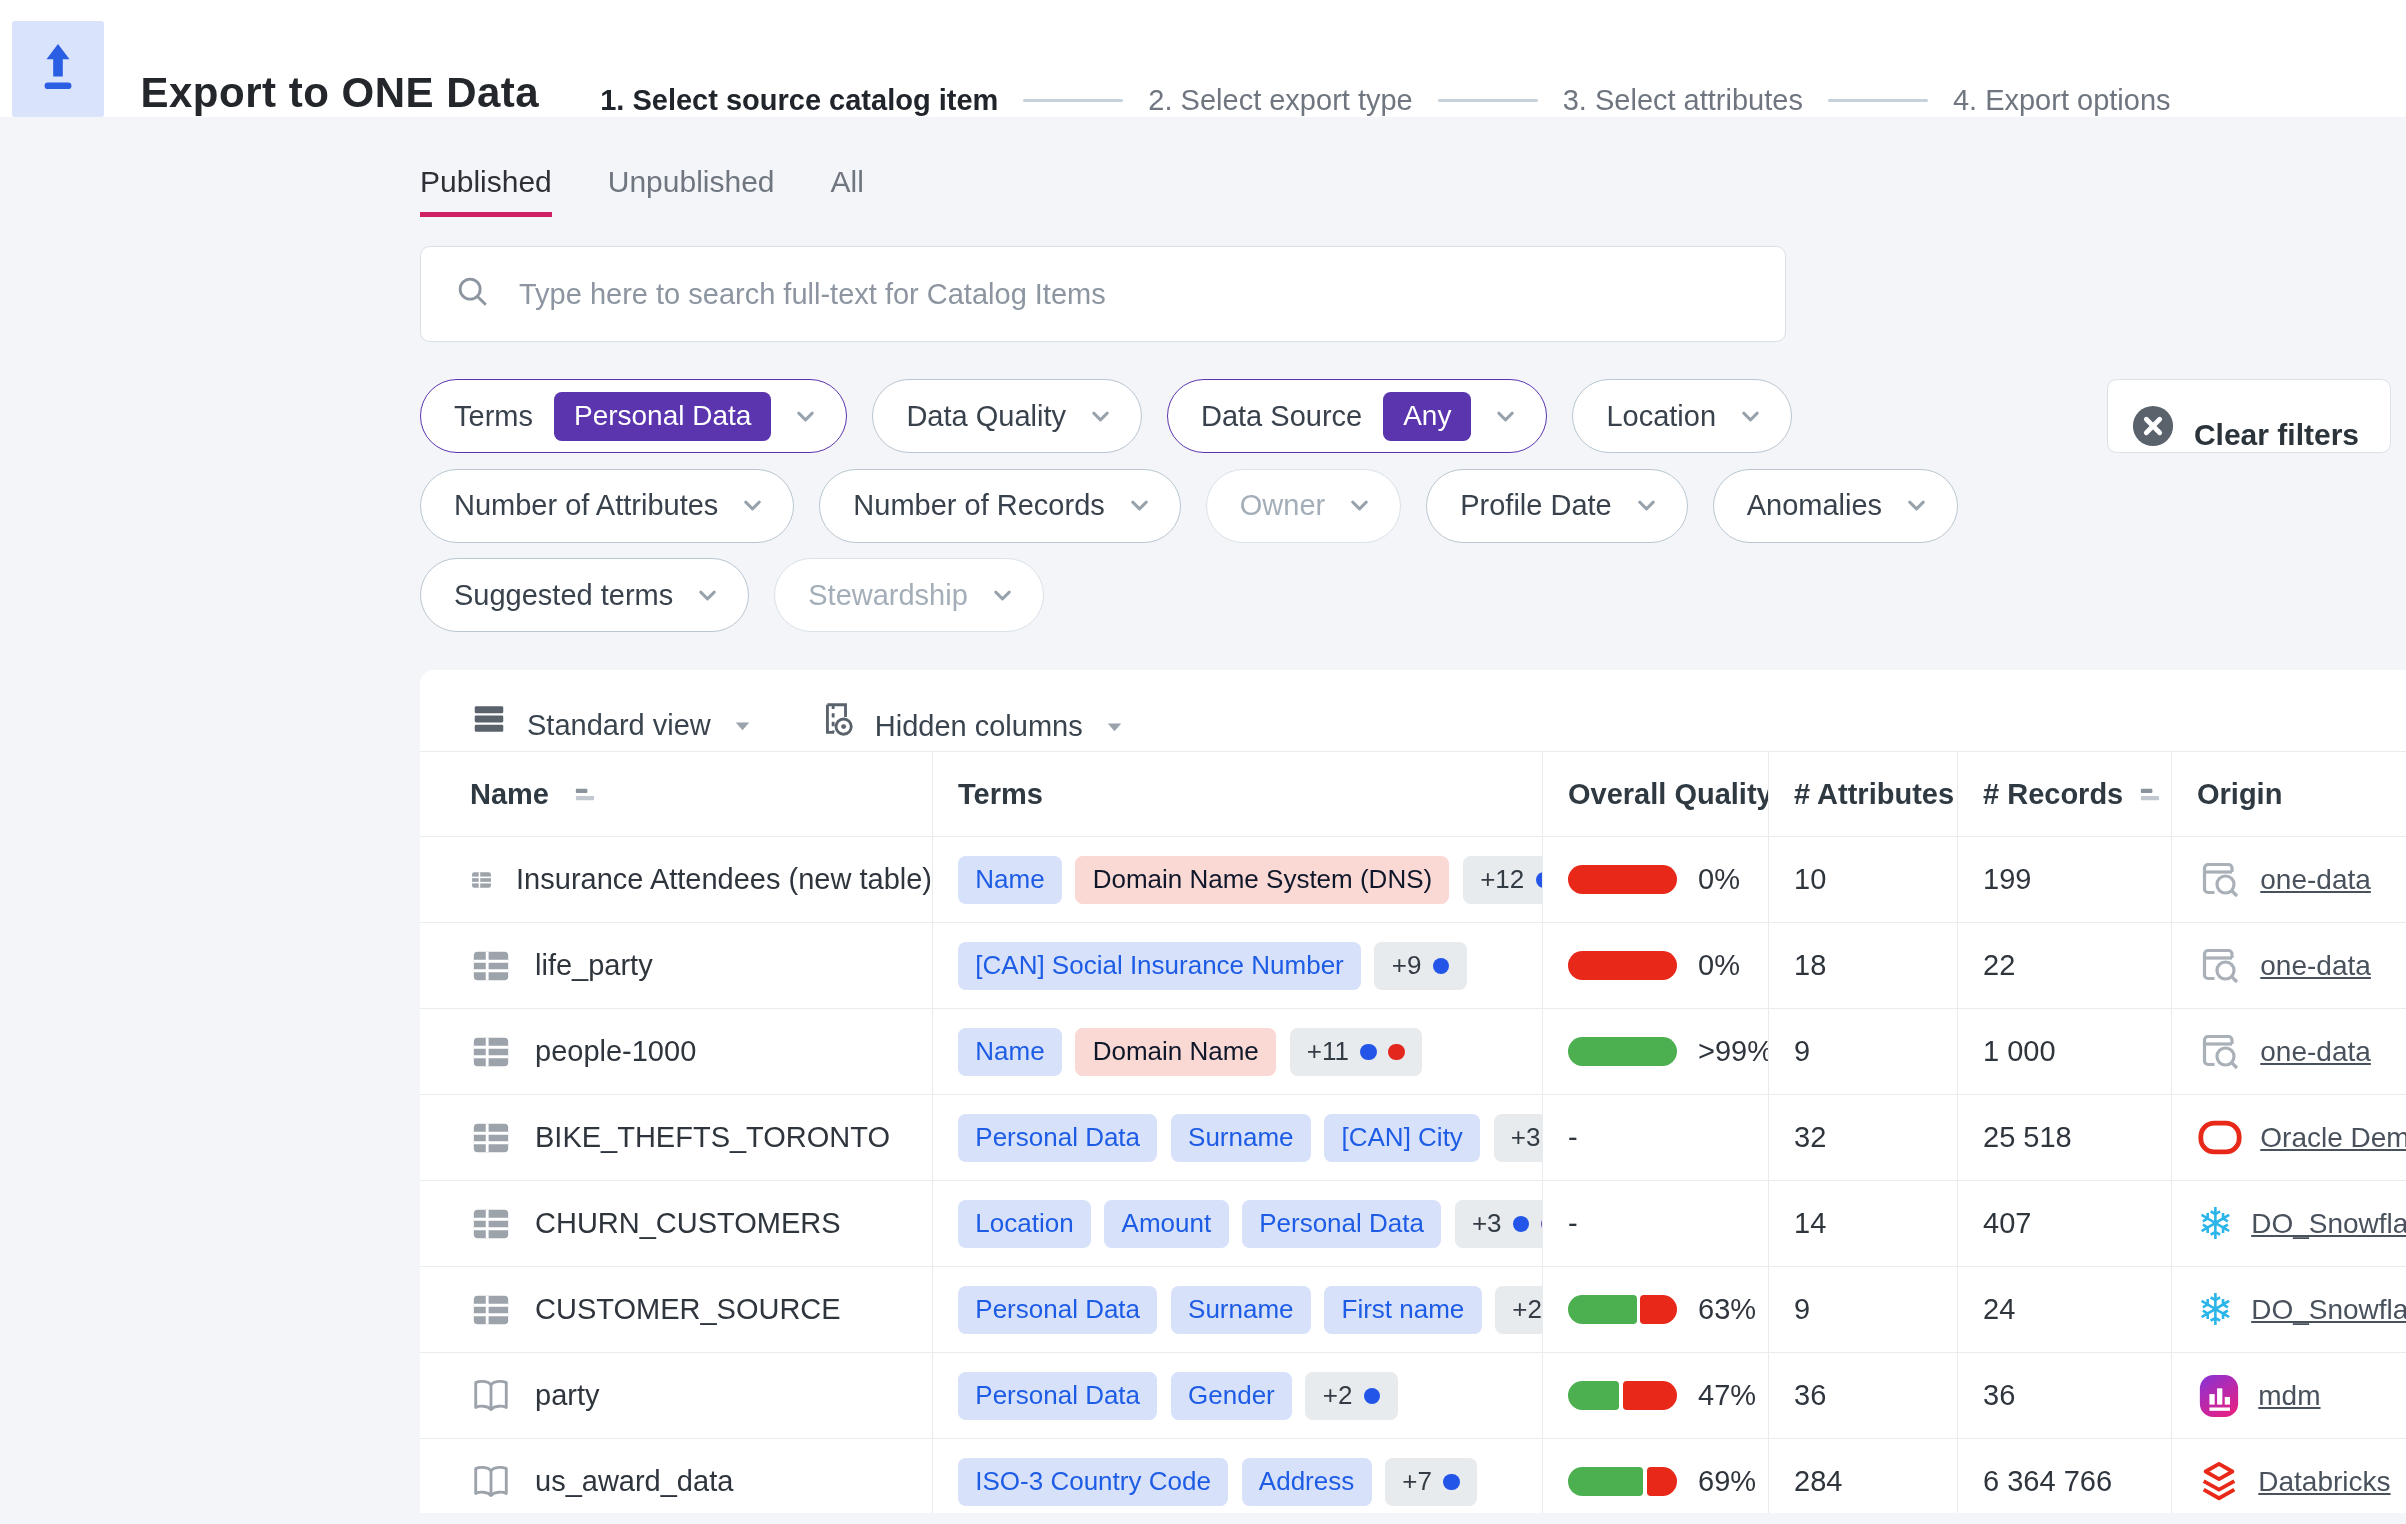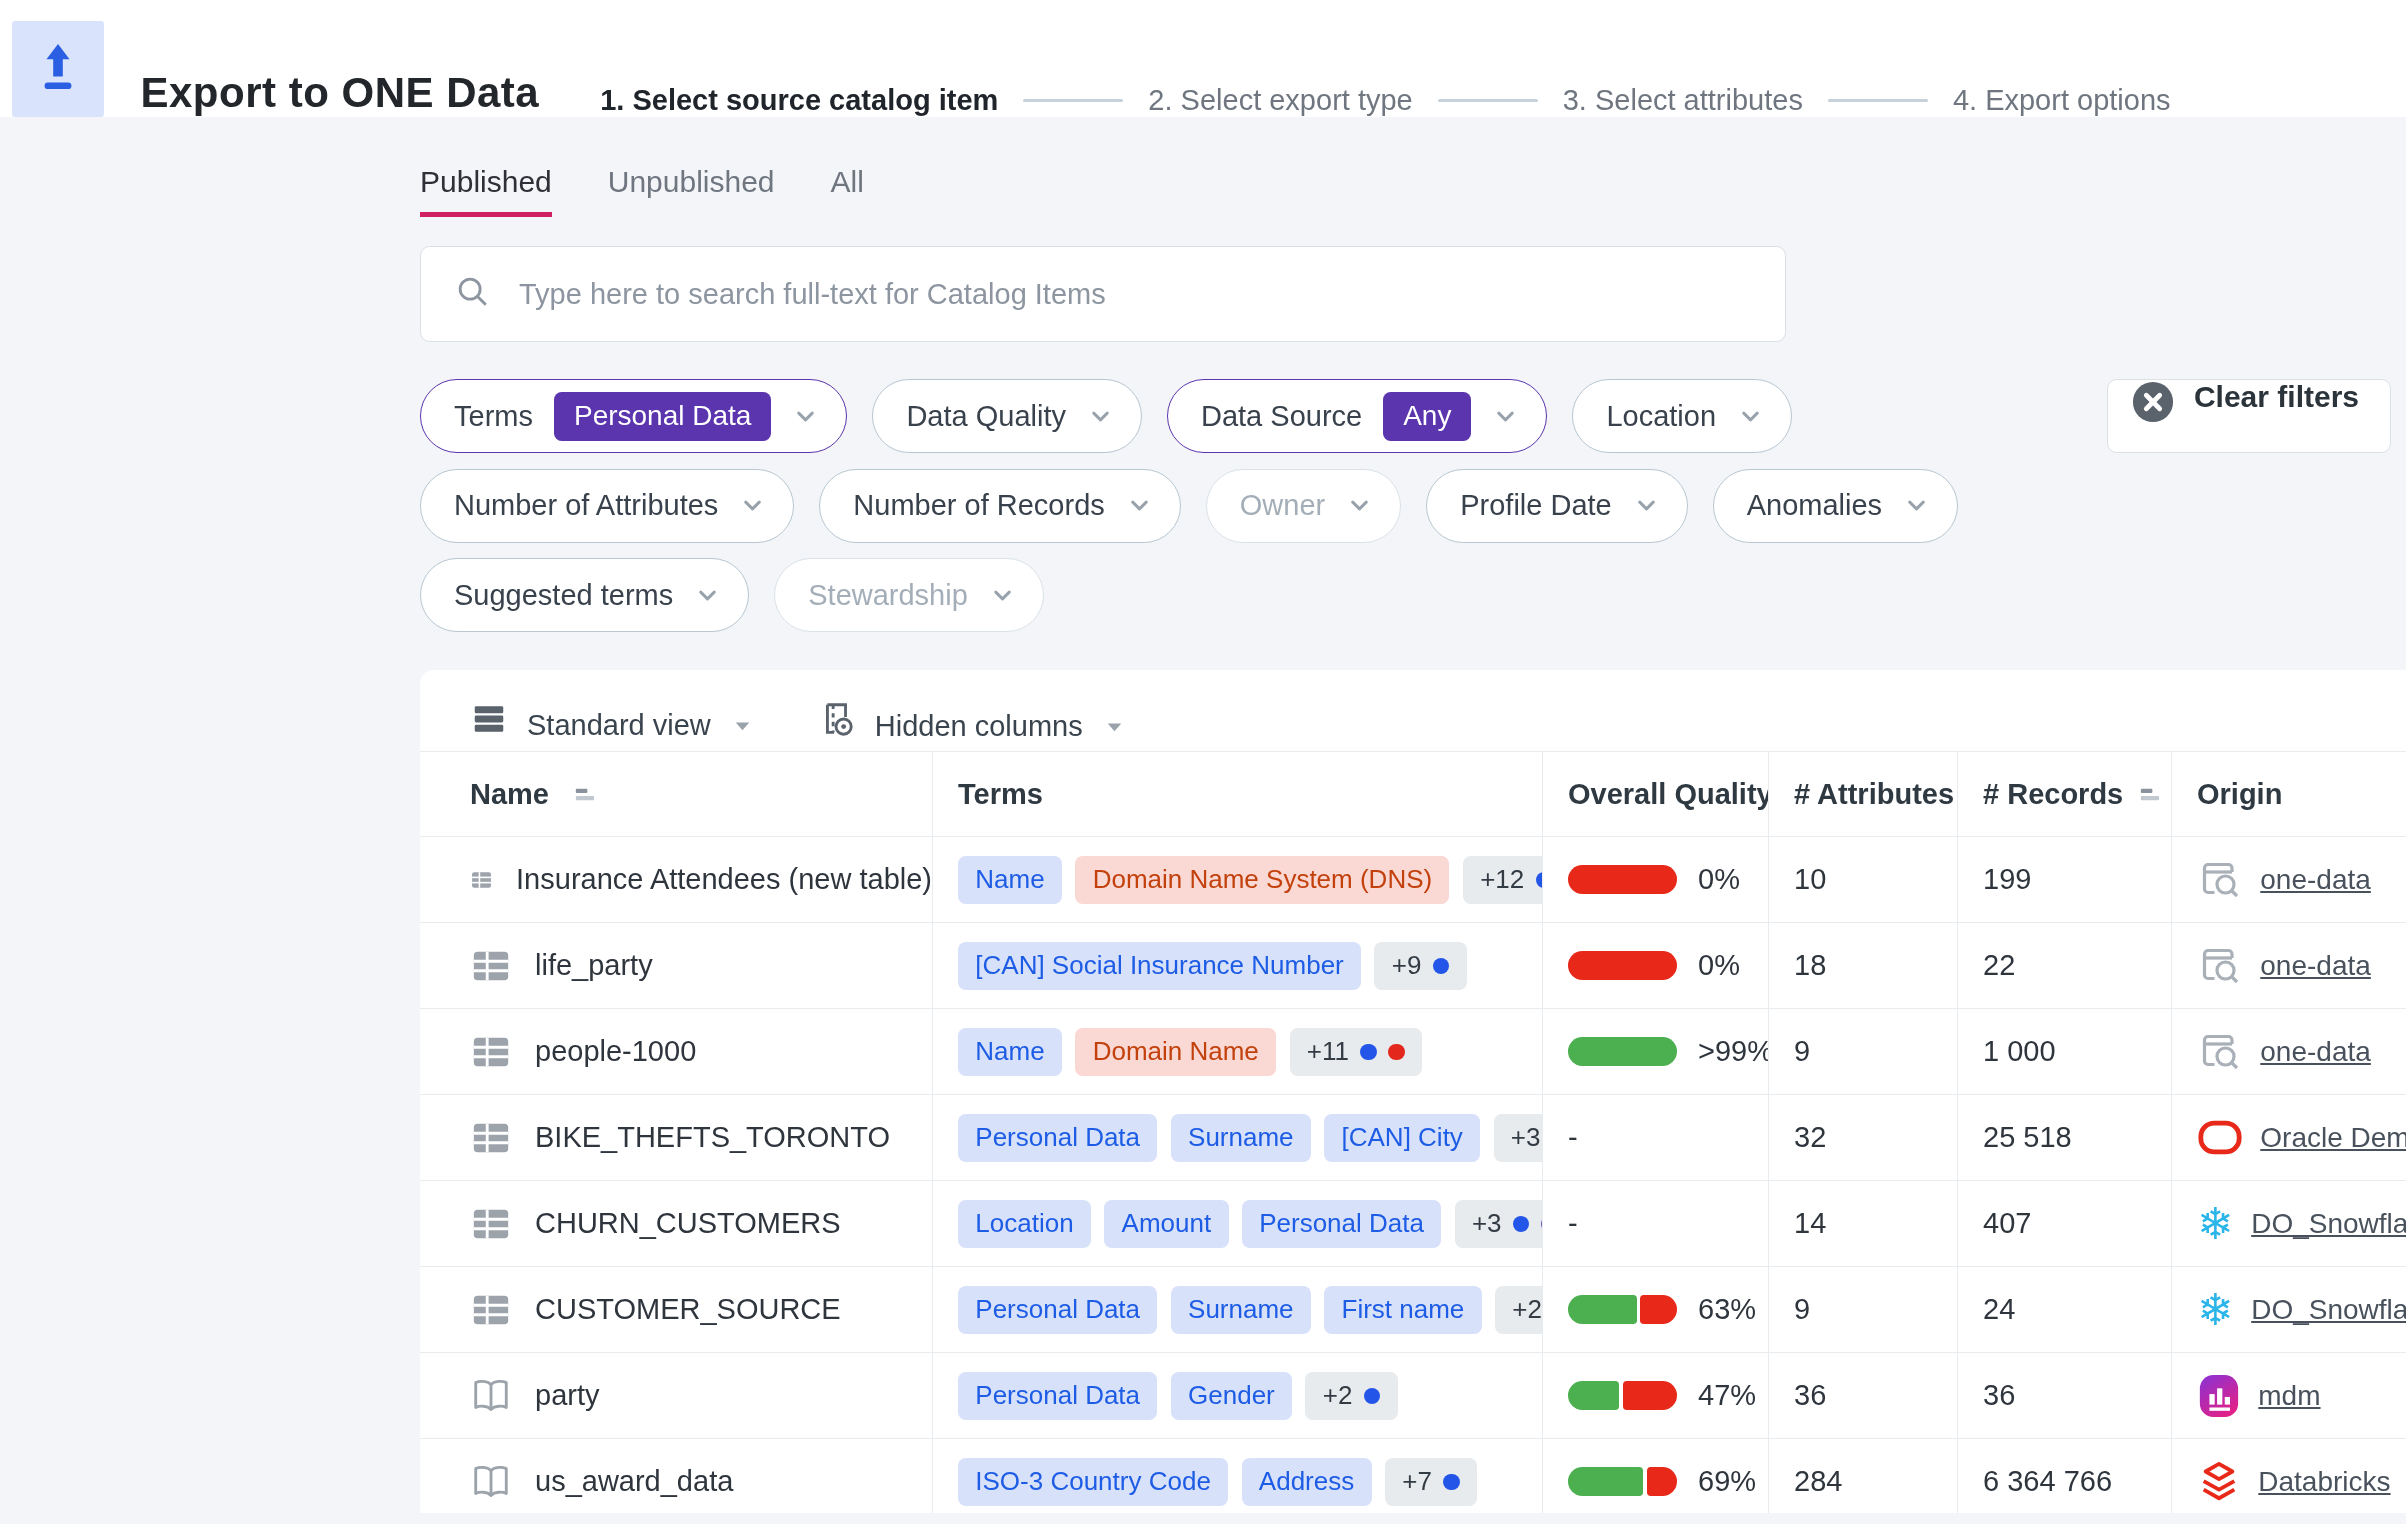--- a/index.html
+++ b/index.html
@@ -32,40 +32,40 @@
 
   
   .filters { margin-top:37px; width:1971px; position:relative; }
   .filter-row { display:flex; gap:25px; margin-bottom:15.4px; flex-wrap:nowrap; }
   .pill { height:74px; background:#fff; border:1.9px solid #B8C7D1; border-radius:38px; display:inline-flex; align-items:center; gap:21px; padding:0 27px 0 33px; cursor:pointer; white-space:nowrap; }
   .pill .pill-label { font-size:29px; color:#39424C; }
   .pill.active { border-color:#5B35AE; }
   .pill.disabled { border-color:#DAE2E8; }
   .pill.disabled .pill-label { color:#A4AEB8; }
   .pill-badge { background:#5B35AE; color:#fff; font-size:28px; padding:8.6px 20px; border-radius:7.7px; }
-  .clear-filters { position:absolute; top:0; right:0; height:74px; background:#fff; border:1.9px solid #DCE1E6; border-radius:9.6px; display:flex; align-items:flex-start; gap:19px; padding:0 31px 0 23px; cursor:pointer; }
+  .clear-filters { position:absolute; top:0; right:0; height:74px; background:#fff; border:1.9px solid #DCE1E6; border-radius:9.6px; display:flex; align-items:flex-end; gap:19px; padding:0 31px 0 23px; cursor:pointer; }
   .clear-filters .clear-label { font-size:30px; font-weight:700; color:#2B333B; }
 
   
   .card { margin-top:38px; width:2037px; height:843px; background:#fff; border-radius:13.4px 0 0 0; overflow:hidden; }
   .card-toolbar { height:81px; display:flex; align-items:center; padding-left:50px; gap:61px; }
   .toolbar-group { display:flex; align-items:flex-end; gap:19px; cursor:pointer;margin-top:20px; }
   .toolbar-label { font-size:29px; font-weight:500; color:#3A444E; }
 
   .grid { display:grid; grid-template-columns:512px 610px 226px 189px 214px 1fr; }
   .cell { border-top:1px solid #E8ECEF; display:flex; align-items:center; overflow:hidden; white-space:nowrap; }
   .cell.c1 { padding-left:50px; gap:23px; }
   .cell.c2, .cell.c3, .cell.c4, .cell.c5, .cell.c6 { padding-left:25px; }
   .cell:not(.c1) { border-left:1px solid #E8ECEF; }
   .hcell { height:85px; font-size:29px; font-weight:700; color:#2F3942; gap:13.4px; }
   .rcell { height:86px; }
   .row-name { font-size:29px; color:#2F353D; }
   .chip { height:48px; display:inline-flex; align-items:center; gap:11.5px; padding:0 17.3px; border-radius:7.7px; font-size:26px; margin-right:13.4px; }
   .chip.blue { background:#D8E1FA; color:#1D5CE5; }
-  .chip.red { background:#FAD8D4; color:#c2410c; }
+  .chip.red { background:#FAD8D4; color:#0f172a; }
   .chip.gray { background:#E8EBEE; color:#333B44; }
   .dot { width:16.3px; height:16.3px; border-radius:50%; display:inline-block; }
   .qbar { width:109px; height:29px; display:flex; gap:3.8px; flex:0 0 auto; }
   .qseg { height:100%; }
   .qval { font-size:29px; color:#2F353D; margin-left:21px; }
   .num { font-size:29px; color:#2F353D; }
   .origin-link { font-size:28px; color:#49525C; text-decoration:underline; margin-left:17.3px; cursor:pointer; }
   .origin-icon { flex:0 0 auto; display:inline-flex; align-items:center; }
   .snow { color:#2BB5E8; font-size:44px; line-height:1; }
 </style>

